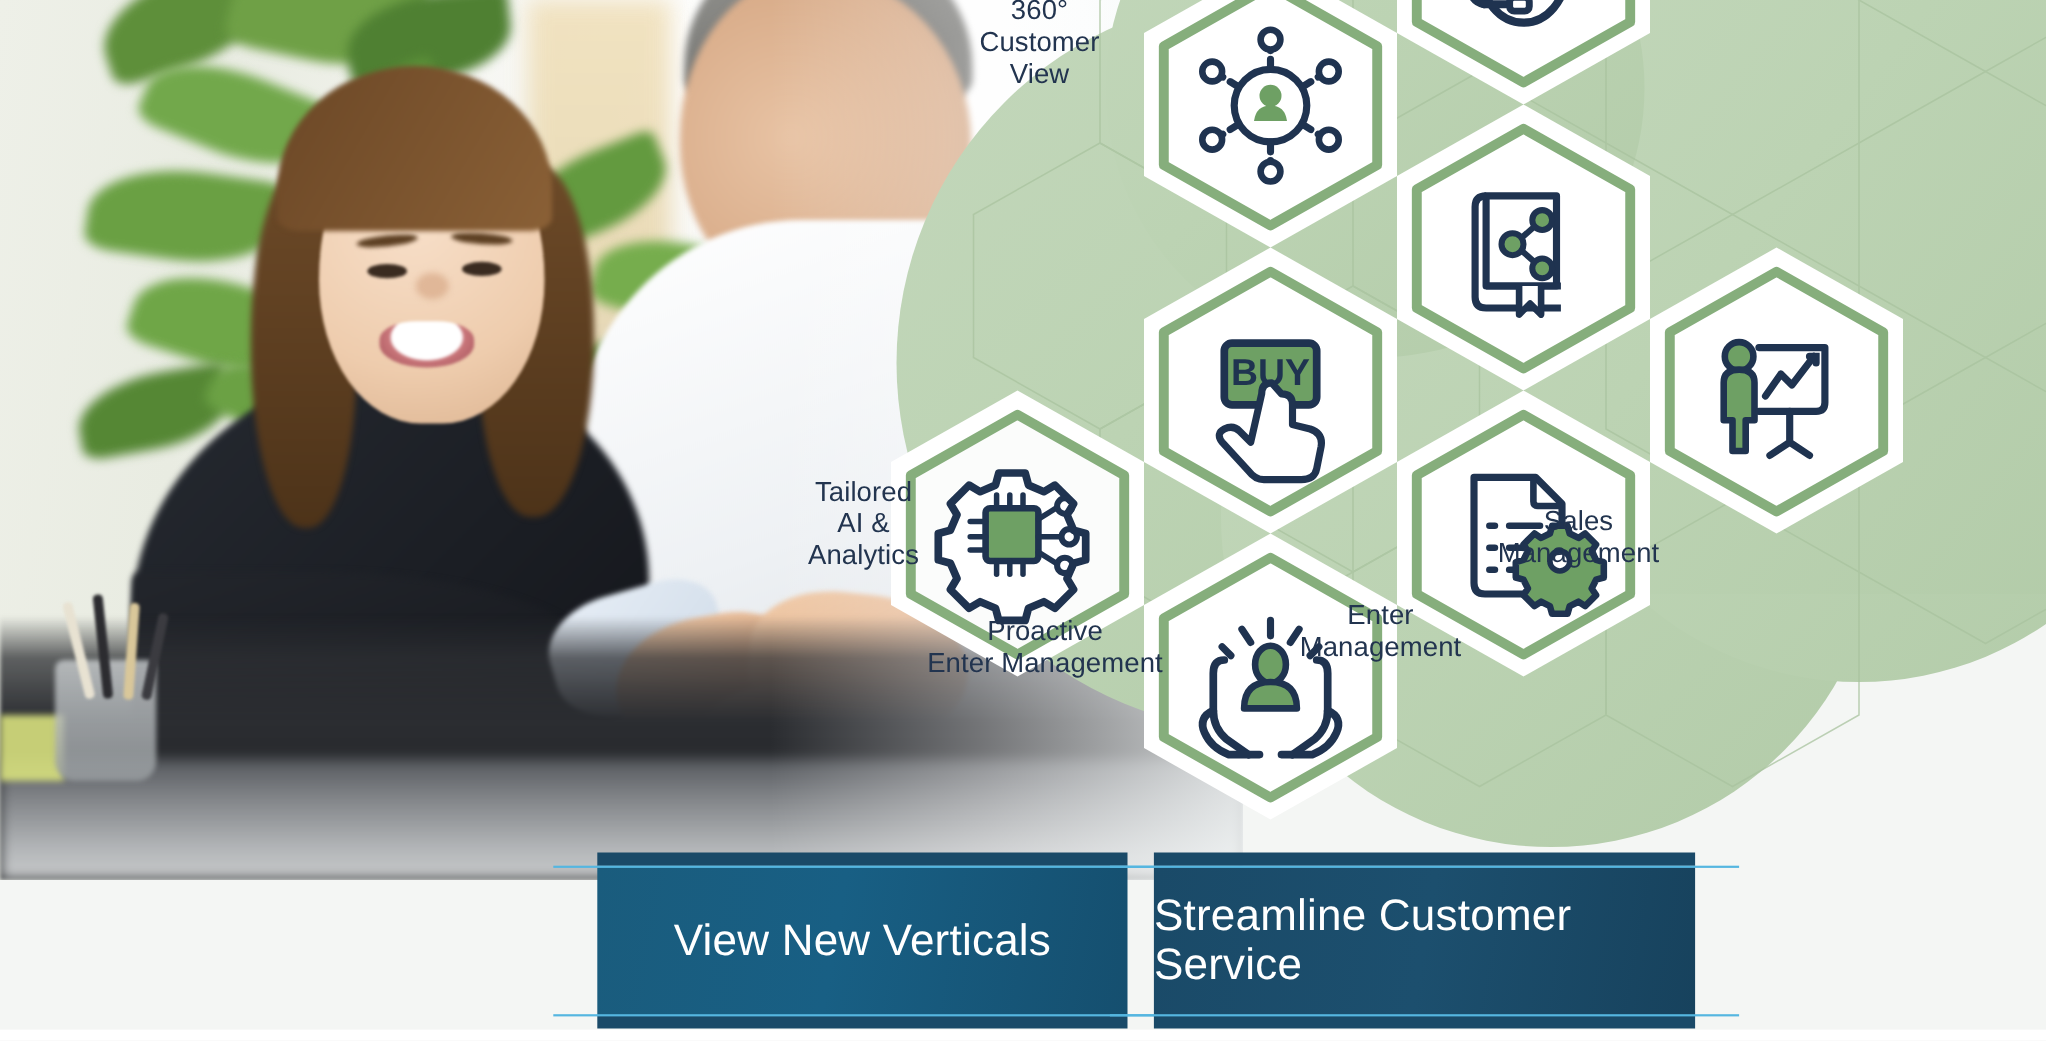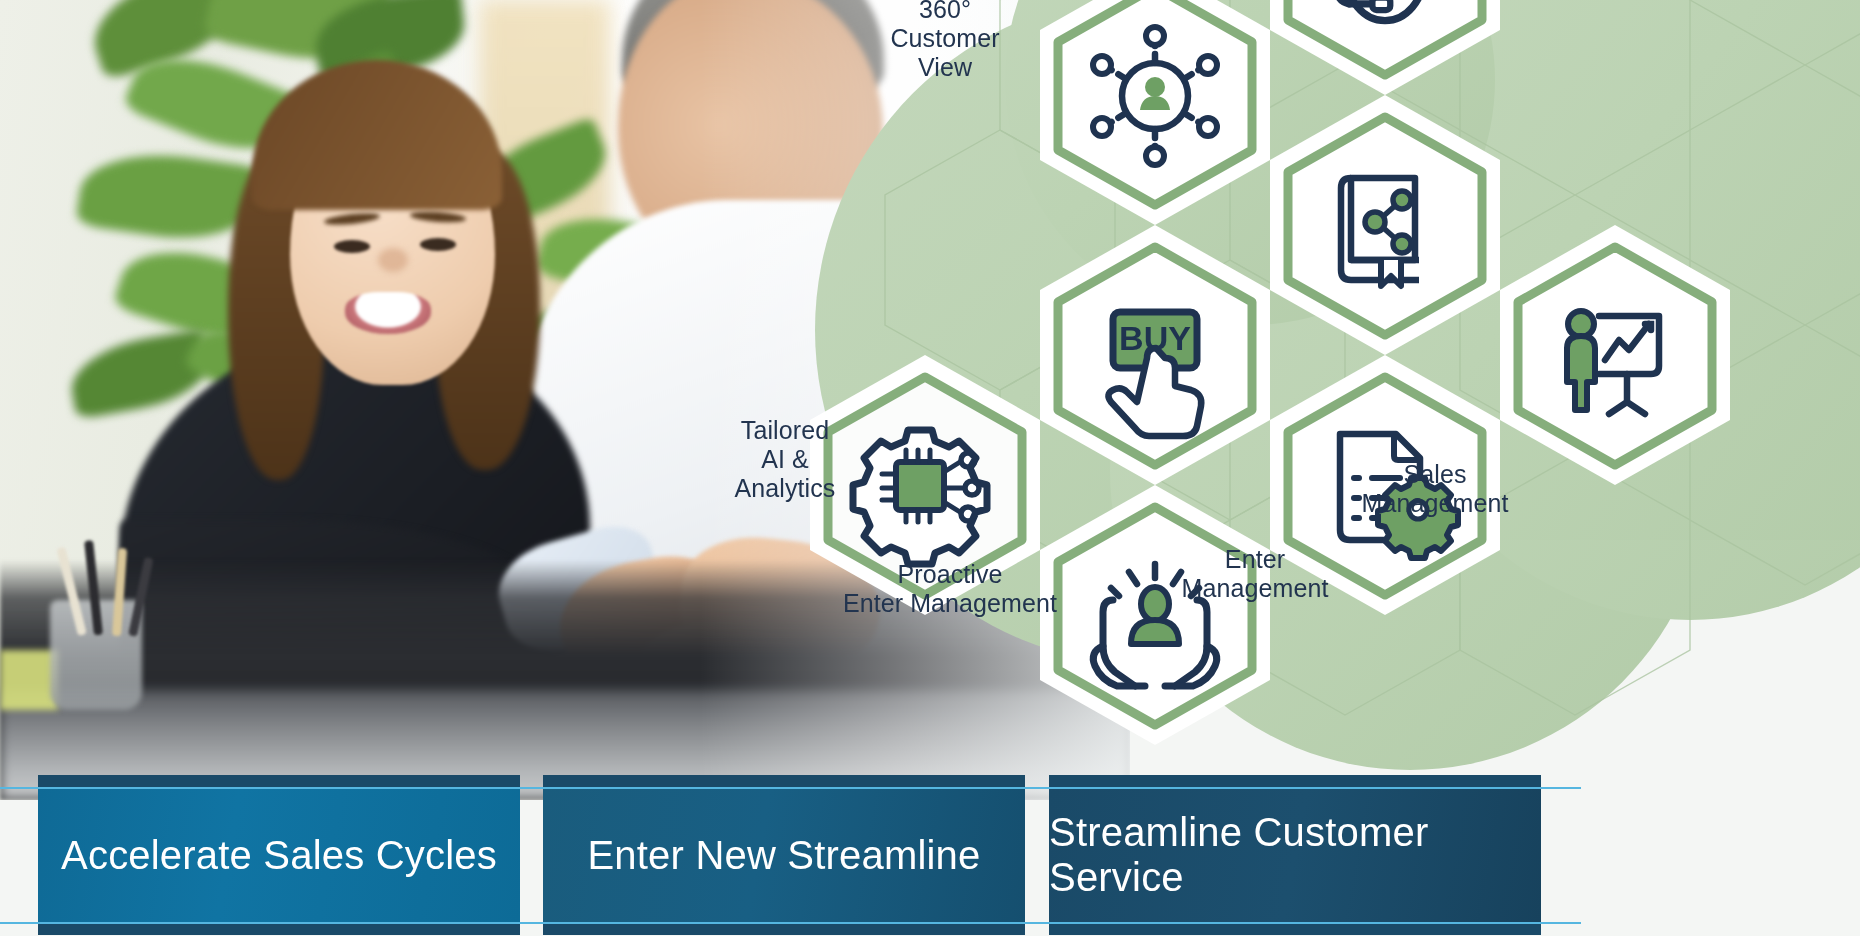--- a/index.html
+++ b/index.html
@@ -361,47 +361,39 @@
         </g>
       </g>
     </svg>
 
     <div class="hexlabel c" style="left:160px;top:115px;width:190px;">360°
 Customer
 View</div>
 
     <div class="hexlabel c" style="left:620px;top:580px;width:250px;">Sales
 Management</div>
-    <div class="hexlabel c" style="left:10px;top:536px;width:170px;">Tailored
+    <div class="hexlabel c" style="left:10px;top:553px;width:170px;">Tailored
 AI &amp;
 Analytics</div>
     <div class="hexlabel c" style="left:450px;top:665px;width:230px;">Enter
 Management</div>
     <div class="hexlabel c" style="left:115px;top:680px;width:290px;">Proactive
 Enter Management</div>
   </div>
 
   <div class="banner-row">
 
-    <div class="bnr bnr1" style="left:38px;width:482px;">
-      <div class="cap"></div>
-      <div class="body"></div>
-      <div class="foot"></div>
-      <div class="hair1"></div>
-      <div class="hair2"></div>
-      <div class="txt">Accelerate Sales Cycles</div>
-    </div>
 
     <div class="bnr bnr2" style="left:543px;width:482px;">
       <div class="cap"></div>
       <div class="body"></div>
       <div class="foot"></div>
       <div class="hair1"></div>
       <div class="hair2"></div>
-      <div class="txt">Enter New Streamline</div>
+      <div class="txt">View New Verticals</div>
     </div>
 
     <div class="bnr bnr3" style="left:1025px;width:492px;margin-left:24px;">
       <div class="cap"></div>
       <div class="body"></div>
       <div class="foot"></div>
       <div class="hair1"></div>
       <div class="hair2"></div>
       <div class="txt">Streamline Customer  Service</div>
     </div>

